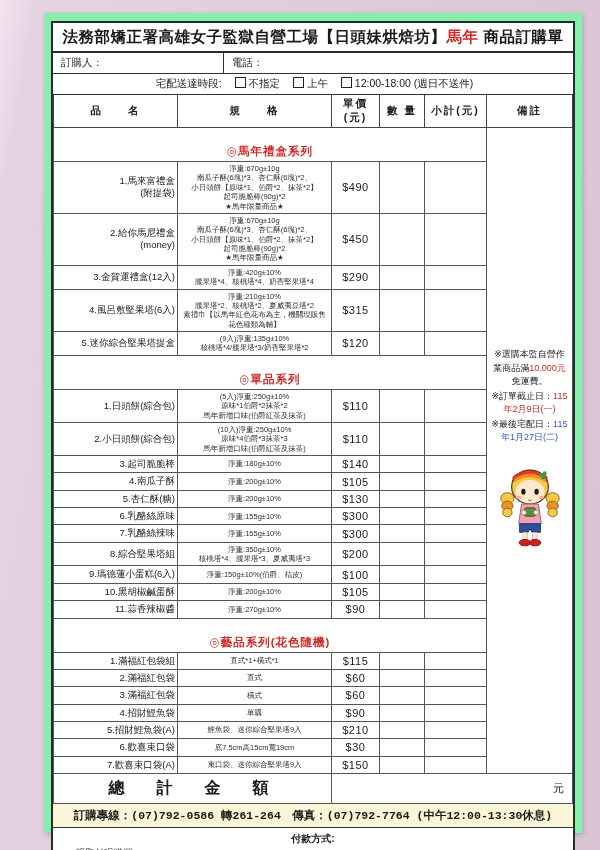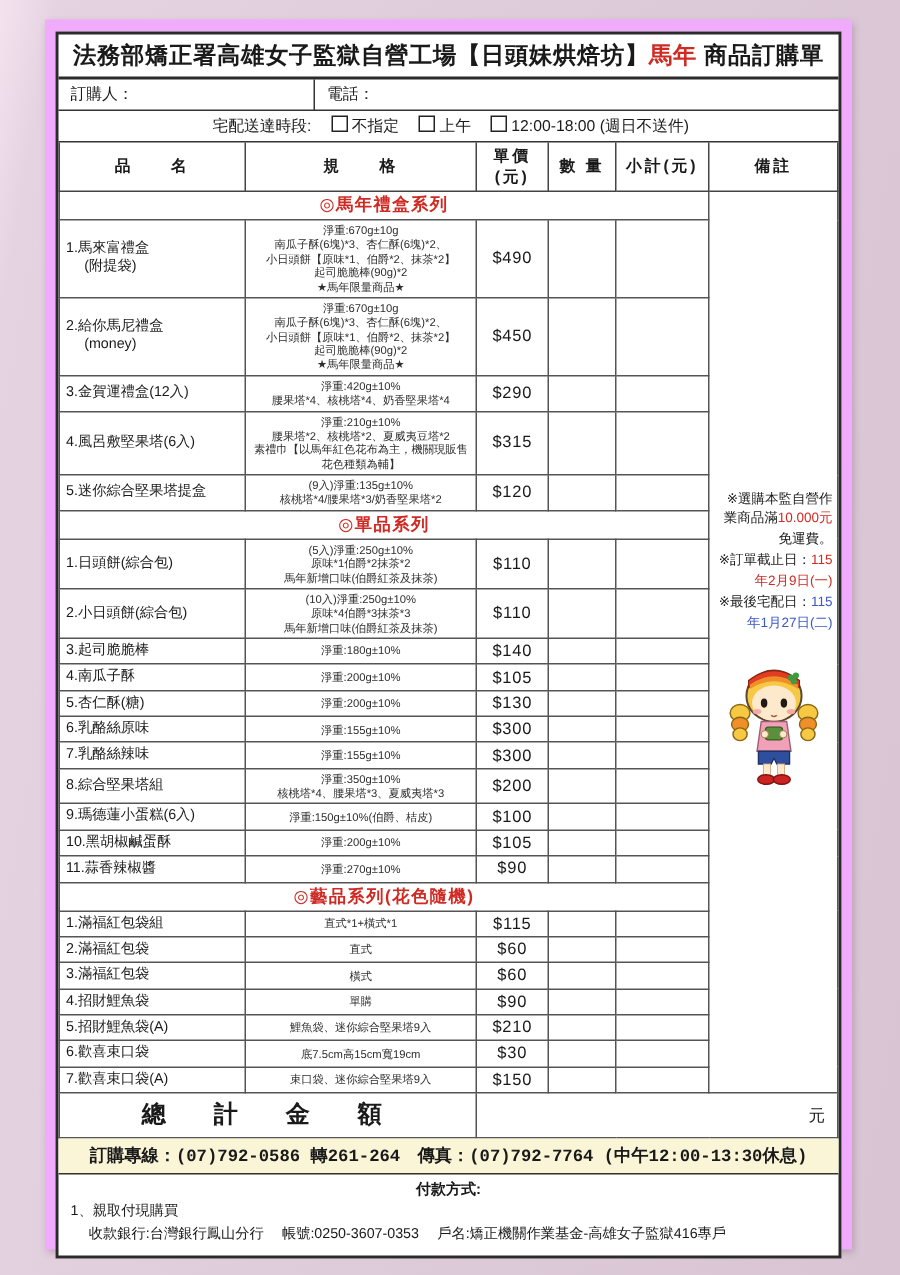--- a/index.html
+++ b/index.html
@@ -3,22 +3,22 @@
 <meta charset="utf-8">
 <style>
   html,body{margin:0;padding:0;}
   body{
     width:600px;height:850px;position:relative;overflow:hidden;
     background:linear-gradient(100deg,#f4e3ef 0%,#e6d3e2 5%,#decbda 55%,#d8c4d3 100%);
     font-family:"Liberation Sans","DejaVu Sans",sans-serif;color:#1a1a1a;
     -webkit-font-smoothing:antialiased;
   }
   .paper{
-    position:absolute;left:30px;top:13px;width:538px;height:820px;
-    background:#f0abfc;box-shadow:1px 2px 5px rgba(90,60,85,.3);
+    position:absolute;left:44px;top:13px;width:538px;height:820px;
+    background:#86efac;box-shadow:1px 2px 5px rgba(90,60,85,.3);
   }
   .formbox{margin:8px 7px 0 7px;border:2px solid #2b2b2b;background:#fff;}
 
   
   .titlebar{
     text-align:center;font-weight:bold;font-size:15.5px;letter-spacing:.5px;
     padding:4px 0 3px;border-bottom:2px solid #2b2b2b;white-space:nowrap;
   }
   .red{color:#cf2b24;}
   .blue{color:#3a57c4;}
@@ -35,27 +35,27 @@
 
   
   table.products{width:100%;border-collapse:collapse;table-layout:fixed;}
   table.products th{
     border:1px solid #444;border-top:none;font-size:10.5px;font-weight:bold;
     padding:2px 0;letter-spacing:2px;
   }
   table.products td{border:1px solid #555;vertical-align:middle;}
   td.sec{
     color:#cf2b24;text-align:center;font-weight:bold;font-size:11.5px;
-    padding:1px 0 2px;letter-spacing:1px;
-  }
-  td.name{font-size:9.5px;padding:2px 2px 2px 4px;line-height:1.3;white-space:pre-wrap;text-align:left;}
+    padding:16px 0 2px;letter-spacing:1px;
+  }
+  td.name{font-size:9.5px;padding:2px 2px 2px 4px;line-height:1.3;white-space:pre-wrap;text-align:right;}
   td.spec{font-size:7.5px;line-height:1.25;text-align:center;white-space:pre-line;color:#2e2e2e;padding:2px 1px;}
   td.price{text-align:center;font-size:11px;letter-spacing:.5px;}
   td.qty,td.sub{background:#fff;}
-  td.remarks{vertical-align:top;padding:3px 3px;font-size:9px;line-height:1.5;text-align:right;margin-left:47px;}
+  td.remarks{vertical-align:top;padding:3px 3px;font-size:9px;line-height:1.5;text-align:center;margin-left:47px;}
   .rm-note{margin-bottom:1px;}
   .total-label{text-align:center;font-weight:bold;font-size:16px;letter-spacing:8px;padding:4px 0;}
   .total-cell{text-align:right;font-size:11px;padding:4px 8px 4px 0;}
 
   
   .hotline{
     background:#fbf5d8;border-bottom:1.5px solid #333;
     text-align:center;font-weight:bold;font-size:11.5px;padding:4px 0;white-space:nowrap;font-family:Liberation Mono, monospace;
   }
 

